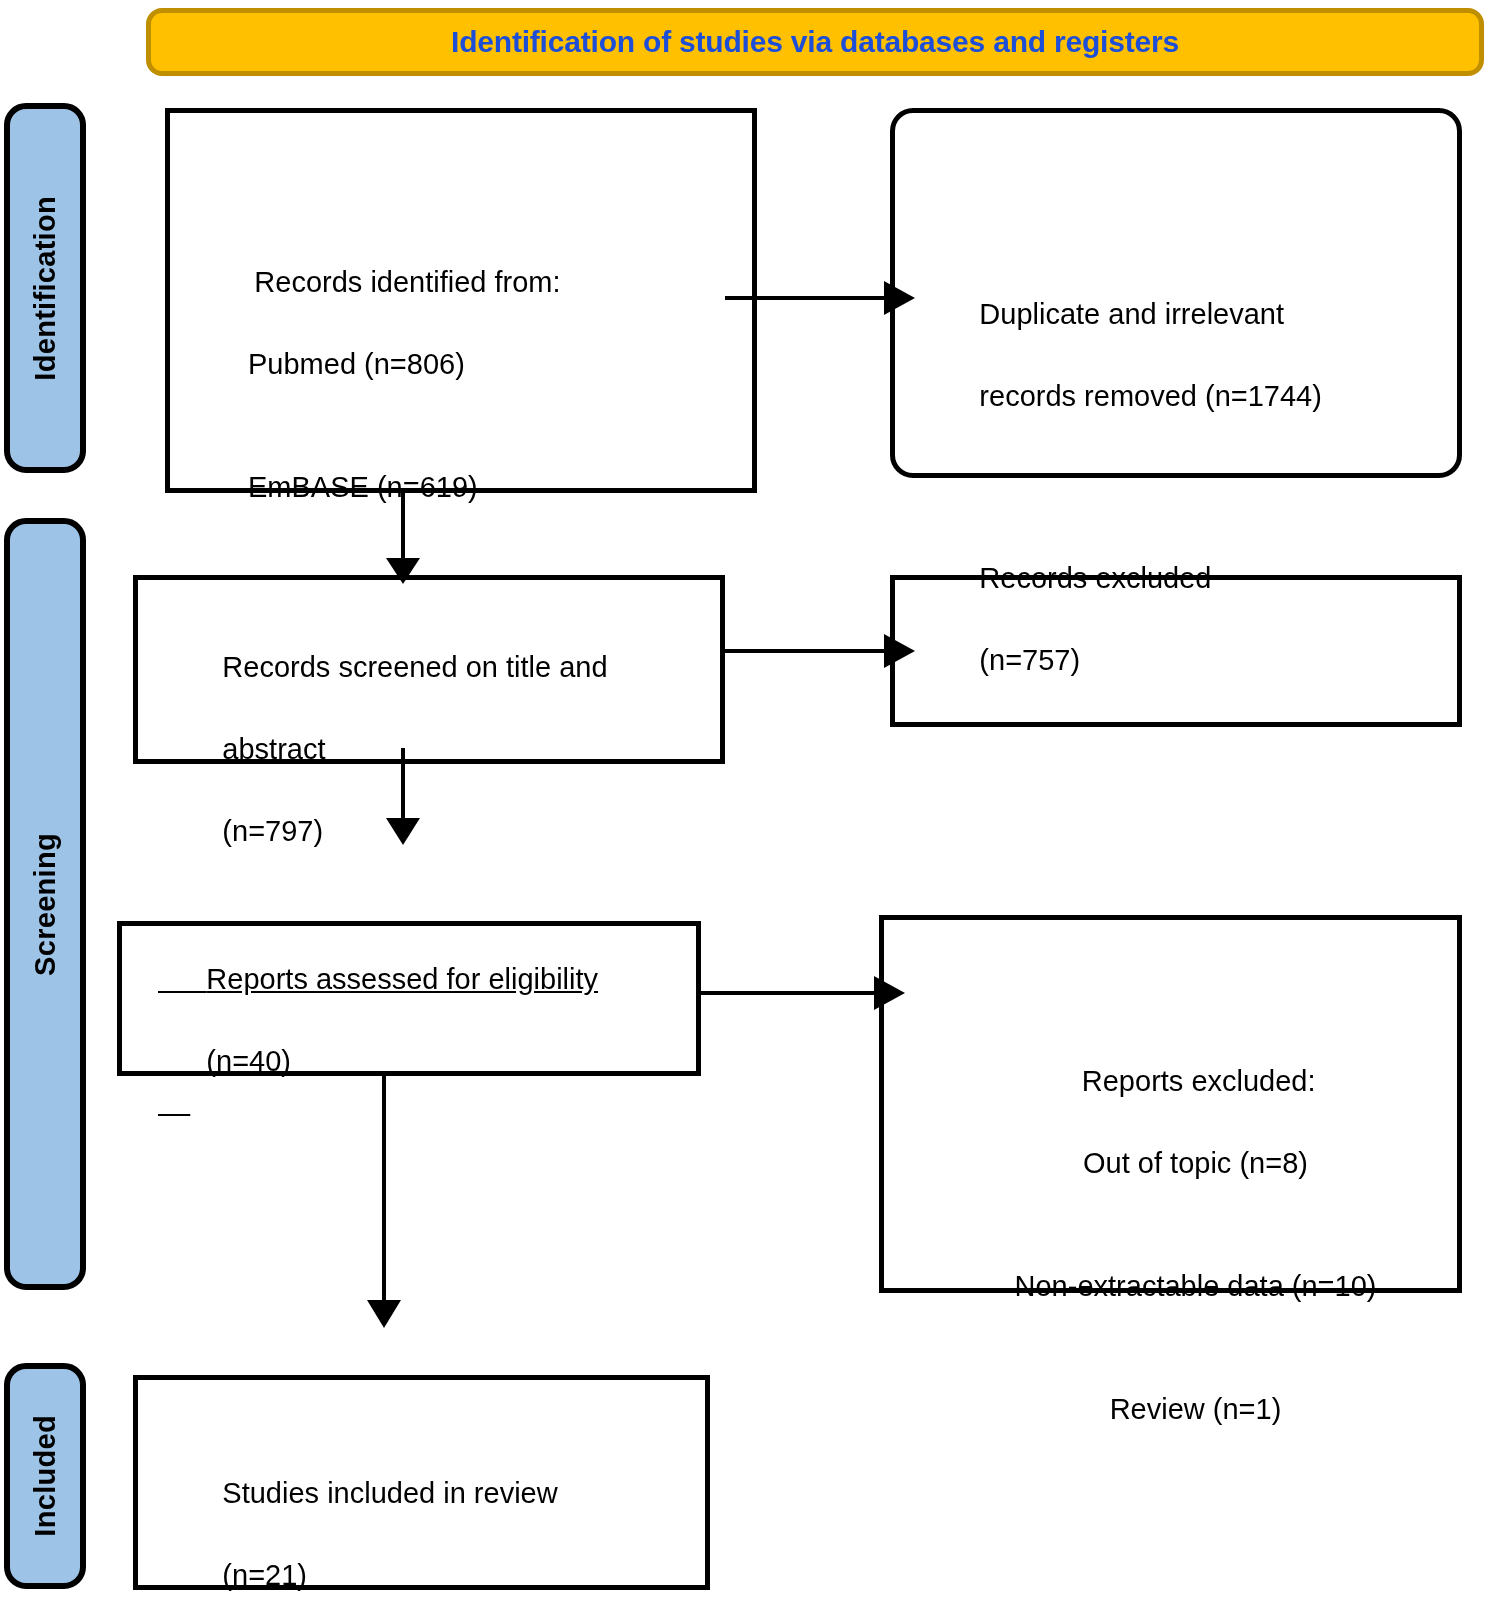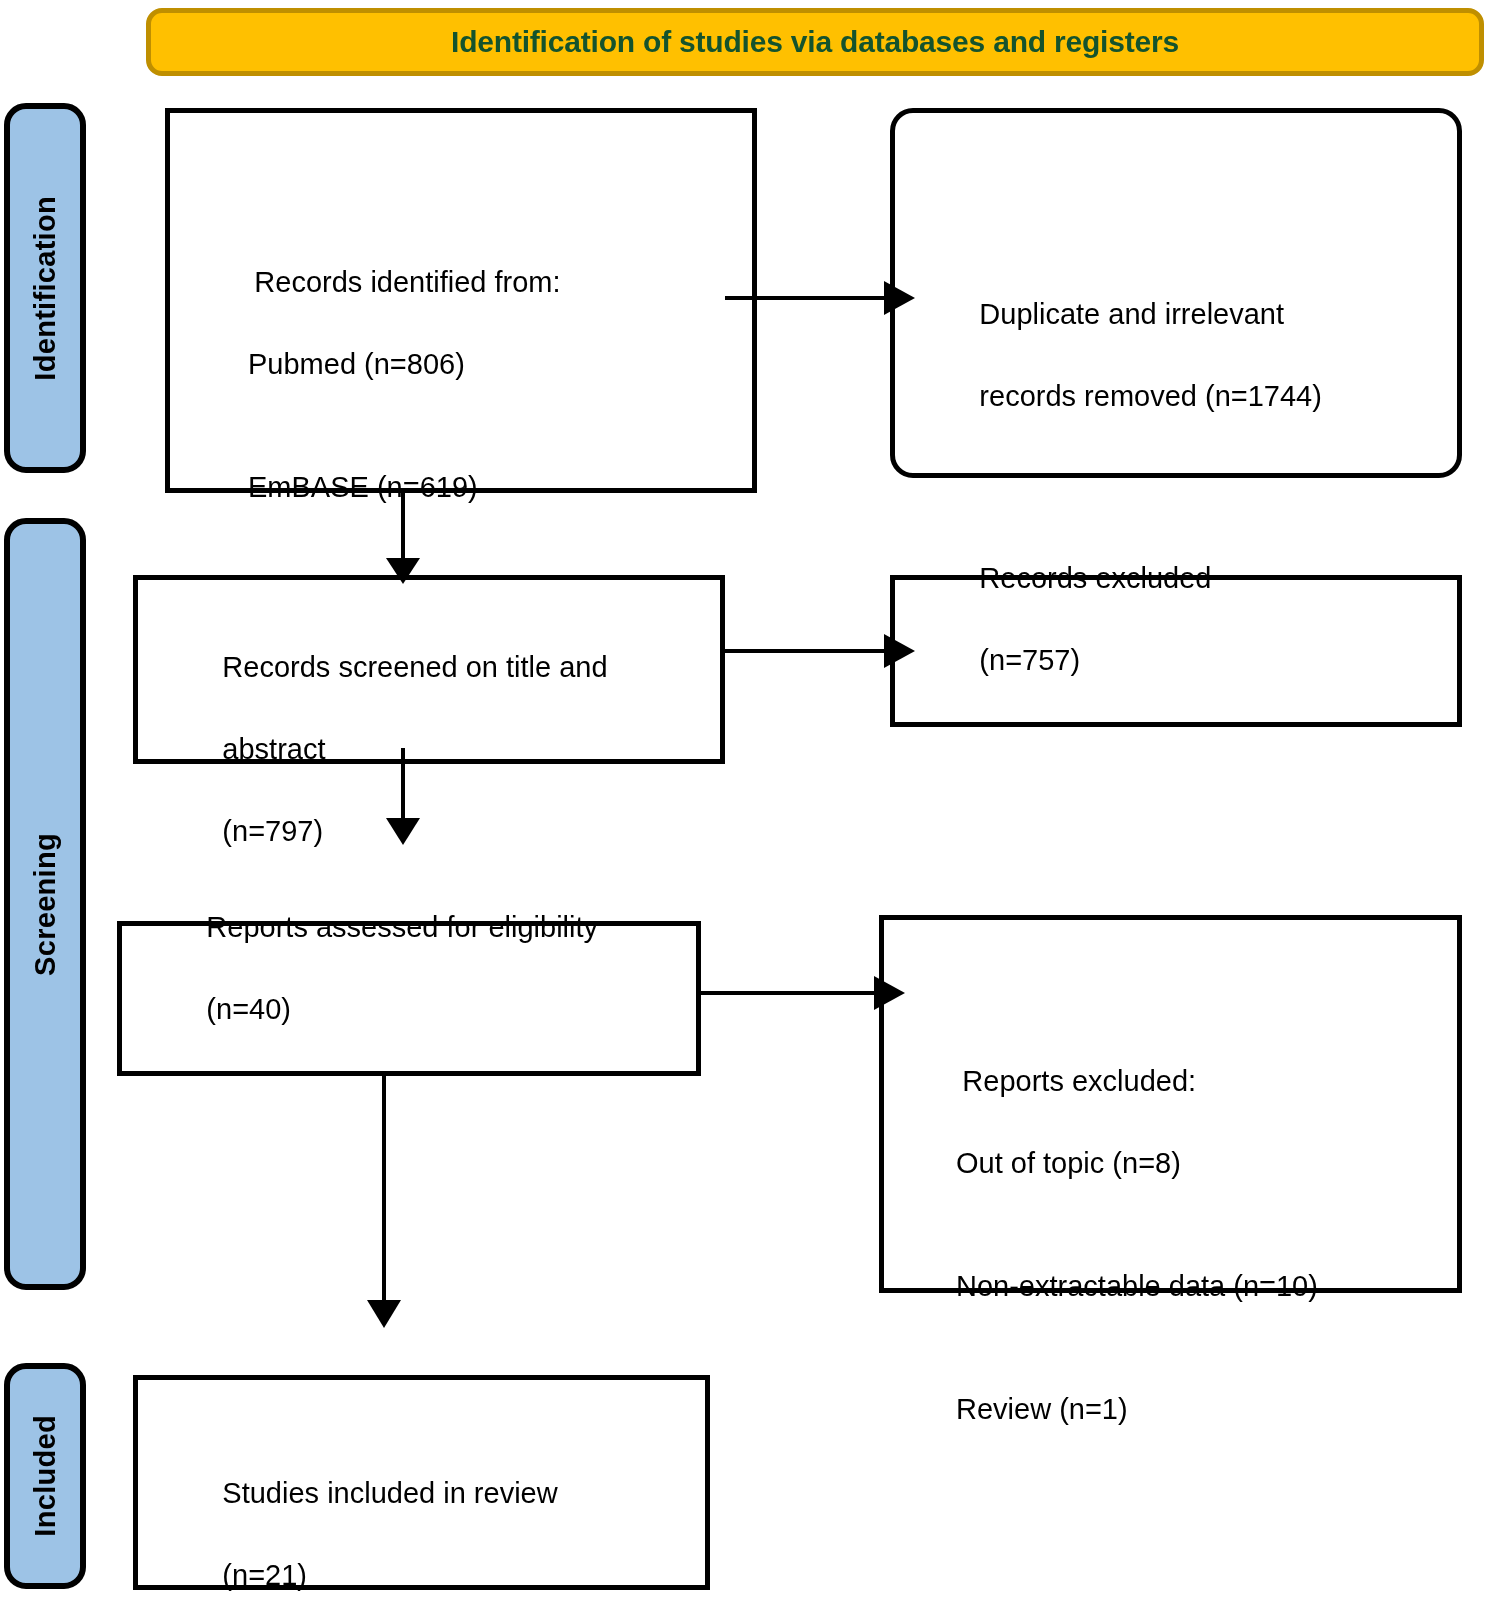--- a/index.html
+++ b/index.html
@@ -29,21 +29,21 @@
     border: 5px solid #BF8F00;
     border-radius: 16px;
     box-sizing: border-box;
     display: flex;
     align-items: center;
     justify-content: center;
   }
   .title-banner-text {
     font-size: 30px;
     font-weight: bold;
-    color: #14532d;
+    color: #1d4ed8;
     letter-spacing: -0.2px;
     text-align: right;
     white-space: nowrap;
   }
 
   
   .stage {
     position: absolute;
     background: #9DC3E6;
     border: 6px solid #000000;
@@ -94,28 +94,28 @@
   #box-included     { left: 133px; top: 1375px; width: 577px; height: 215px; }
 
   #box-identified .box-text,
   #box-screened   .box-text,
   #box-eligibility .box-text,
   #box-included   .box-text { padding-left: 36px; }
 
   #box-duplicates .box-text,
   #box-excluded   .box-text  { padding-left: 36px; }
 
-  #box-rep-excluded .box-text { padding-left: 30px; }
+  #box-rep-excluded .box-text { padding-left: 30px; text-align: center; }
 
   
   #box-identified  { justify-content: flex-start; padding-top: 108px; }
   #box-duplicates  { justify-content: flex-start; padding-top: 140px; border-radius: 23px; }
   #box-screened    { justify-content: flex-start; padding-top: 26px; }
   #box-excluded    { justify-content: flex-end; padding-top: 26px; }
-  #box-eligibility { justify-content: flex-end; padding-top: 44px; }
+  #box-eligibility { justify-content: center; padding-top: 44px; text-decoration: underline; }
   #box-rep-excluded{ justify-content: flex-start; padding-top: 100px; }
   #box-included    { justify-content: flex-start; padding-top: 52px; }
 
   
   .conn { position: absolute; }
   .conn svg { display: block; overflow: visible; }
 </style>
 </head>
 <body>
 

